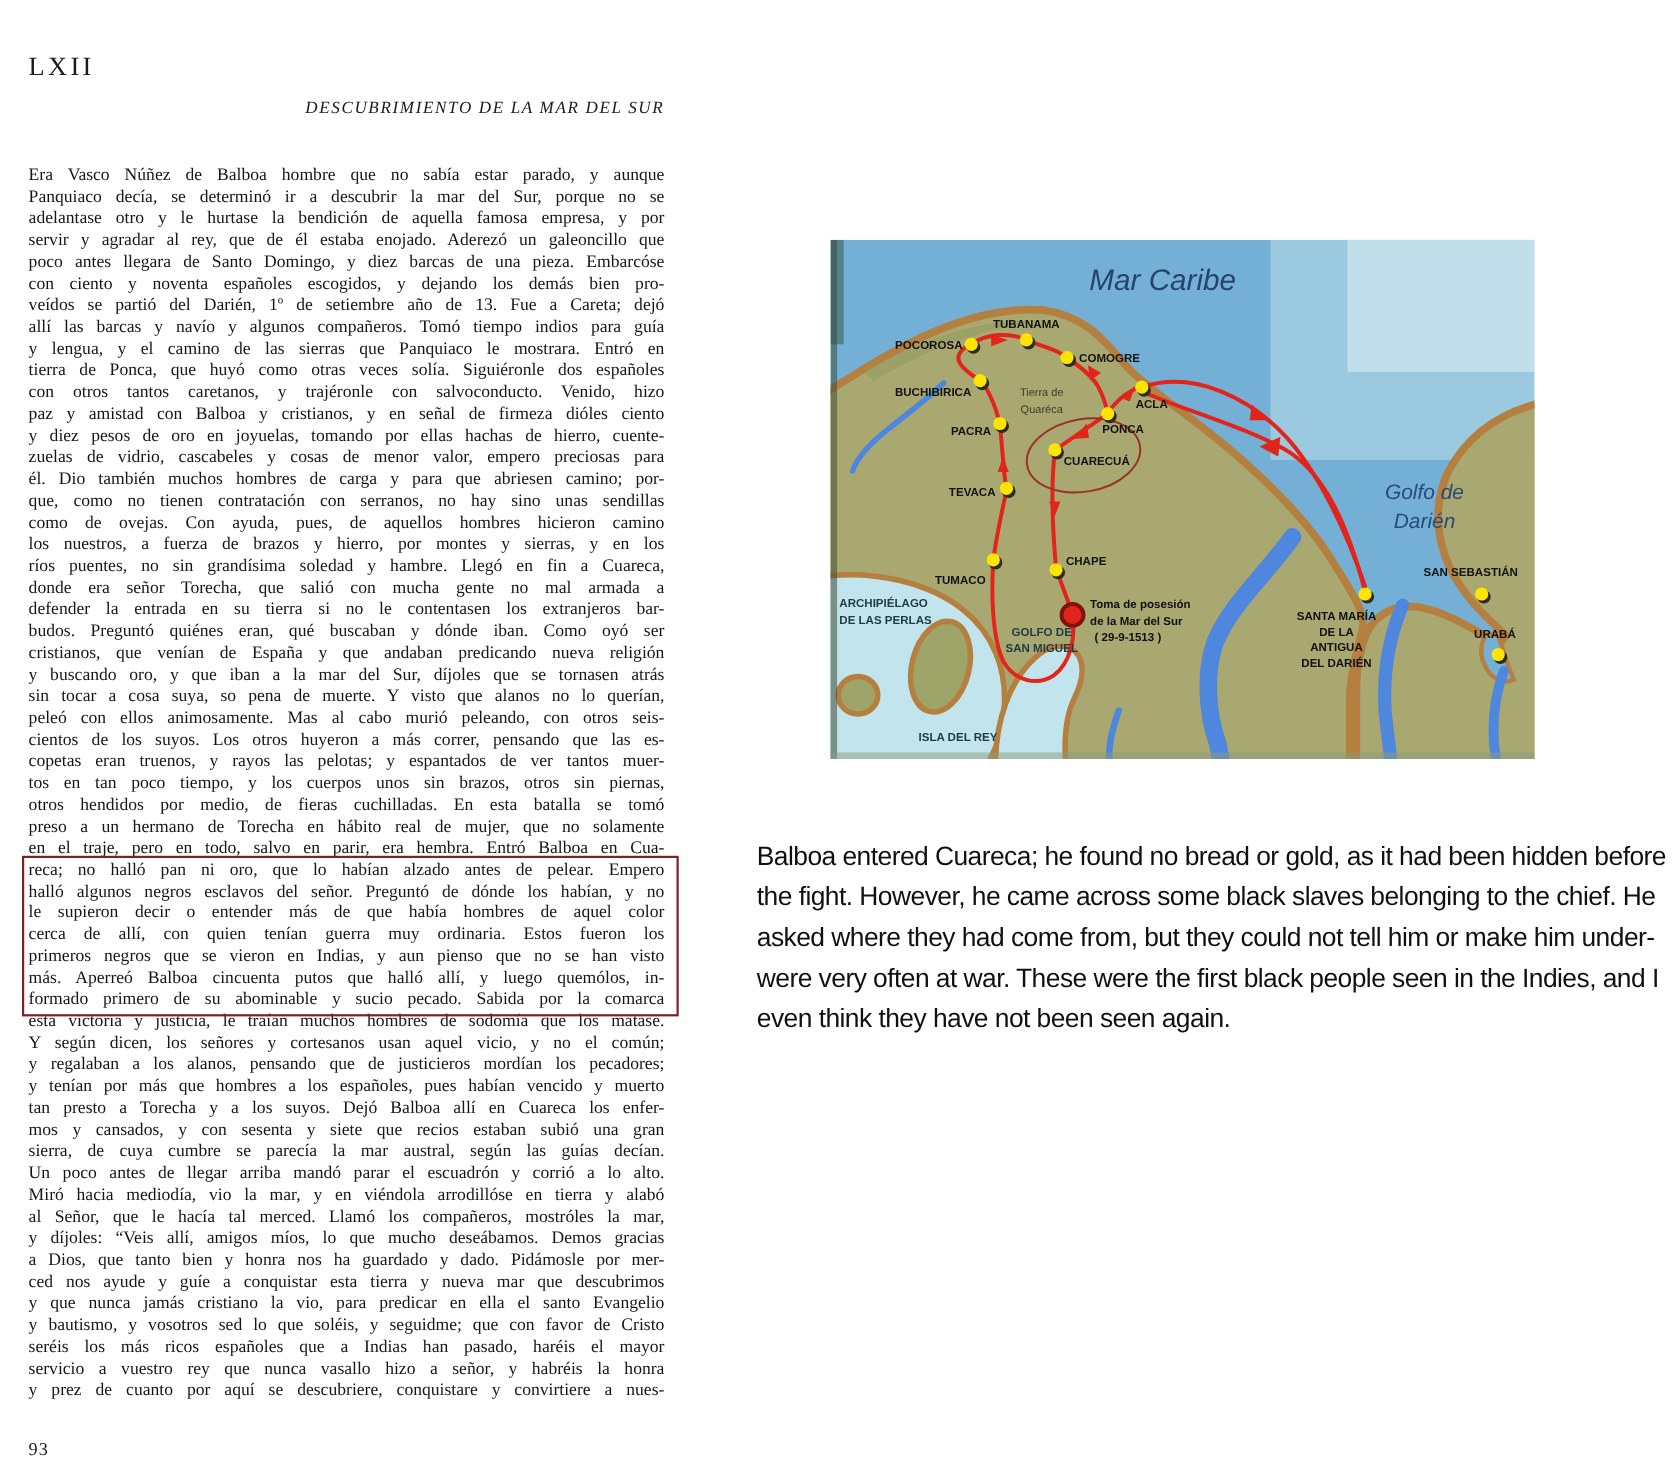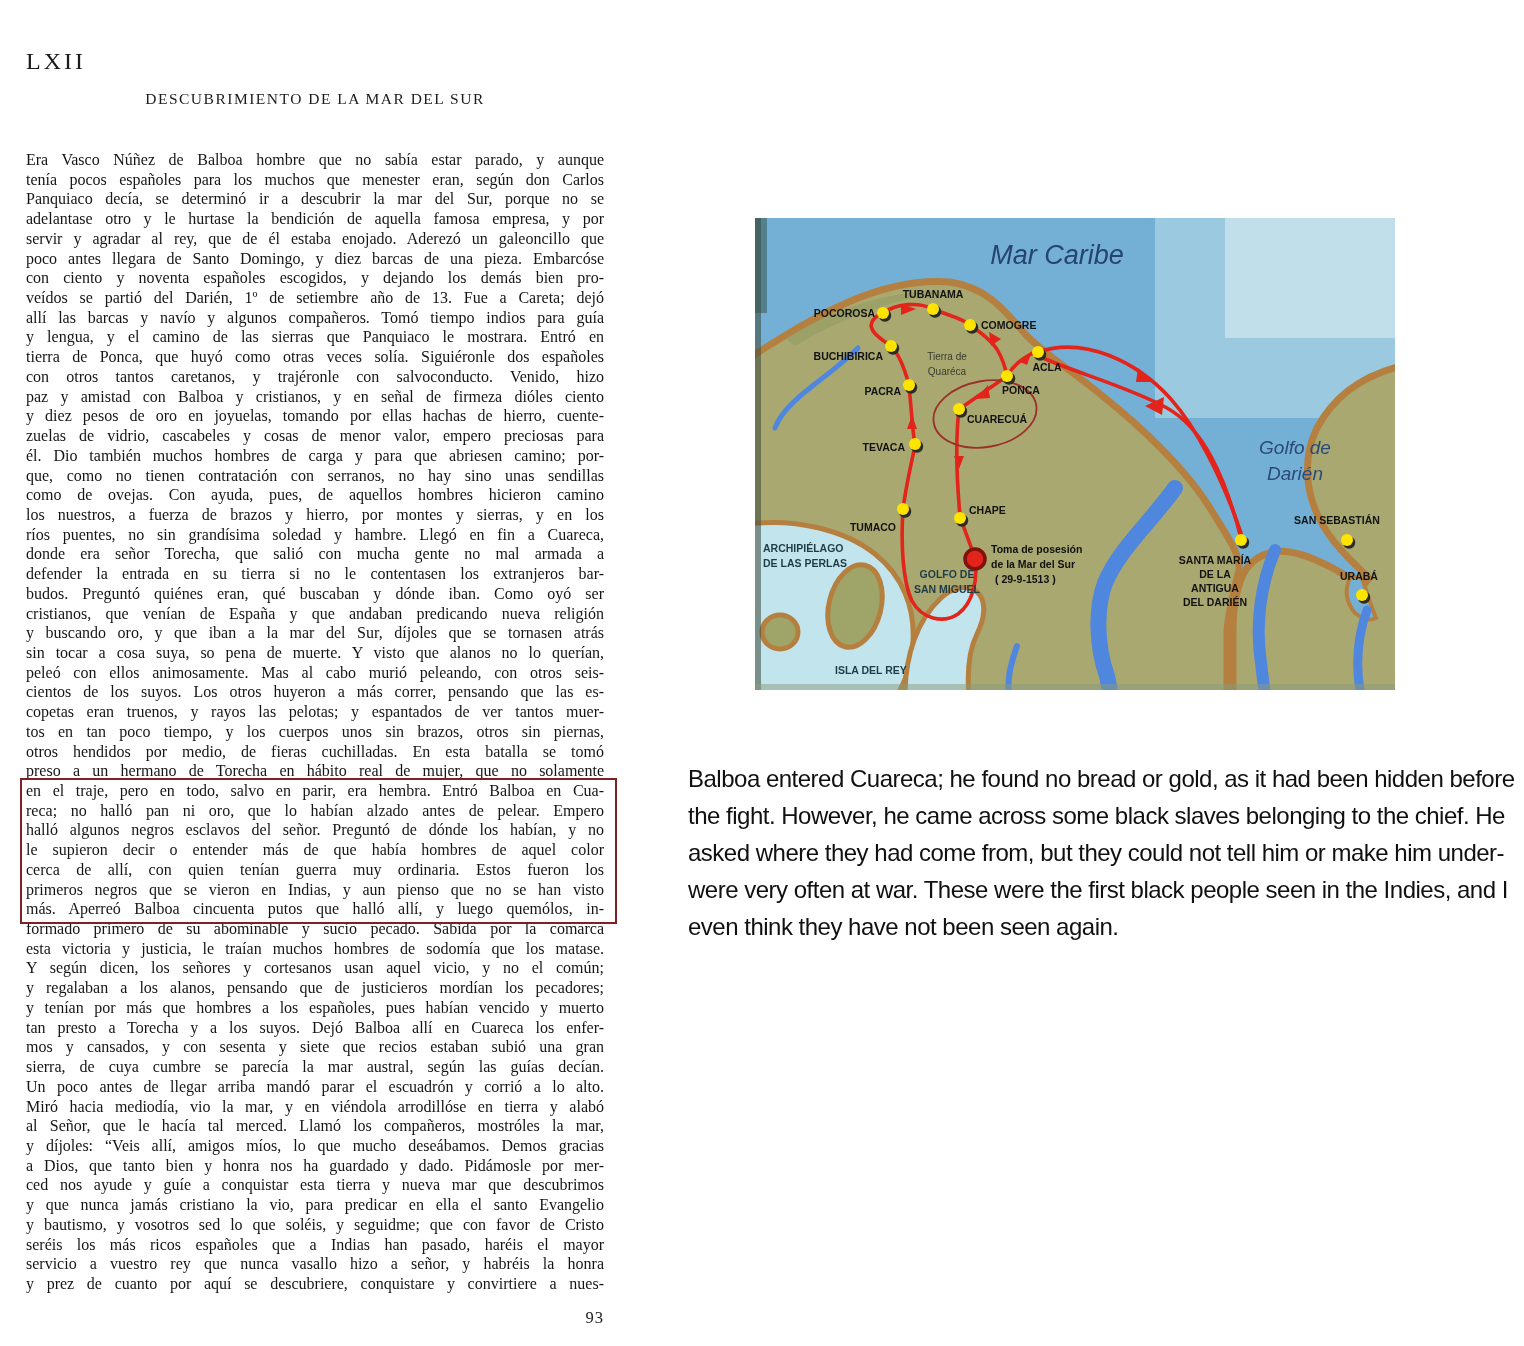--- a/index.html
+++ b/index.html
@@ -6,36 +6,36 @@
   body{
     width:1524px;height:1346px;position:relative;background:#ffffff;
     font-family:"Liberation Serif", serif;color:#141414;overflow:hidden;
   }
   
   .chapter-number{
     position:absolute;left:26px;top:48px;width:578px;
     font-size:24px;letter-spacing:3px;color:#1b1b1b;
   }
   .chapter-title{
-    position:absolute;left:26px;top:90px;width:578px;text-align:center;
-    font-size:15.5px;letter-spacing:1.5px;color:#1b1b1b;
+    position:absolute;left:26px;top:90px;width:578px;text-align:right;
+    font-size:15.5px;letter-spacing:1.5px;color:#1b1b1b;font-style:italic;
   }
   #body-lines{
     position:absolute;left:26px;top:150px;width:578px;
   }
   .tline{
     height:19.72px;line-height:19.72px;font-size:16px;color:#151515;
     text-align:justify;text-align-last:justify;white-space:normal;overflow:visible;
   }
   #red-box{
     position:absolute;left:20px;width:593px;border:2px solid #7c2127;
     pointer-events:none;
   }
   .page-number{
-    position:absolute;left:26px;top:1308px;width:578px;text-align:right;
+    position:absolute;left:26px;top:1308px;width:578px;text-align:left;
     font-size:16.5px;letter-spacing:1px;color:#1b1b1b;
   }
   
   #map-wrap{
     position:absolute;left:755px;top:218px;width:640px;height:472px;
   }
   .loc-label{font:bold 10.5px "Liberation Sans", sans-serif;fill:#121212;}
   .sea-small{font:bold 10.5px "Liberation Sans", sans-serif;fill:#1f3b46;}
   .region-label{font:10px "Liberation Sans", sans-serif;fill:#3a3c2c;}
   .poss-label{font:bold 10.5px "Liberation Sans", sans-serif;fill:#101010;}
@@ -50,21 +50,20 @@
     height:37px;line-height:37px;font-size:24px;letter-spacing:-0.5px;white-space:nowrap;margin-left:32px;
   }
 </style>
 </head>
 <body>
 
 <div class="chapter-number">LXII</div>
 <div class="chapter-title">DESCUBRIMIENTO DE LA MAR DEL SUR</div>
 <div id="body-lines">
     <div class="tline">Era Vasco Núñez de Balboa hombre que no sabía estar parado, y aunque</div>
-    <div class="tline">tenía pocos españoles para los muchos que menester eran, según don Carlos</div>
     <div class="tline">Panquiaco decía, se determinó ir a descubrir la mar del Sur, porque no se</div>
     <div class="tline">adelantase otro y le hurtase la bendición de aquella famosa empresa, y por</div>
     <div class="tline">servir y agradar al rey, que de él estaba enojado. Aderezó un galeoncillo que</div>
     <div class="tline">poco antes llegara de Santo Domingo, y diez barcas de una pieza. Embarcóse</div>
     <div class="tline">con ciento y noventa españoles escogidos, y dejando los demás bien pro-</div>
     <div class="tline">veídos se partió del Darién, 1º de setiembre año de 13. Fue a Careta; dejó</div>
     <div class="tline">allí las barcas y navío y algunos compañeros. Tomó tiempo indios para guía</div>
     <div class="tline">y lengua, y el camino de las sierras que Panquiaco le mostrara. Entró en</div>
     <div class="tline">tierra de Ponca, que huyó como otras veces solía. Siguiéronle dos españoles</div>
     <div class="tline">con otros tantos caretanos, y trajéronle con salvoconducto. Venido, hizo</div>

